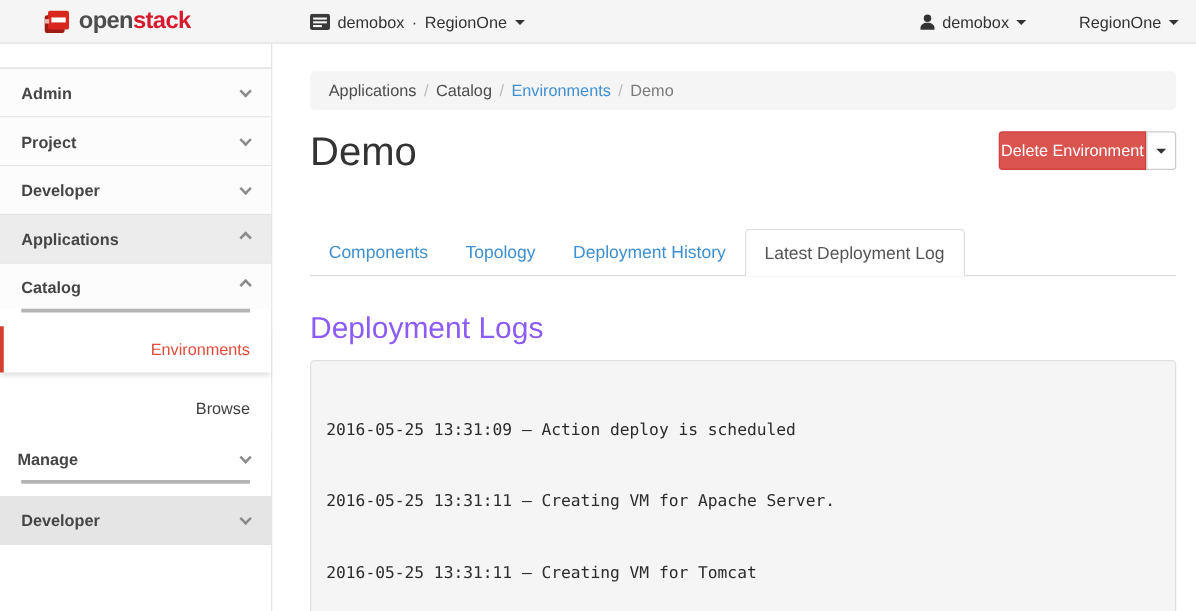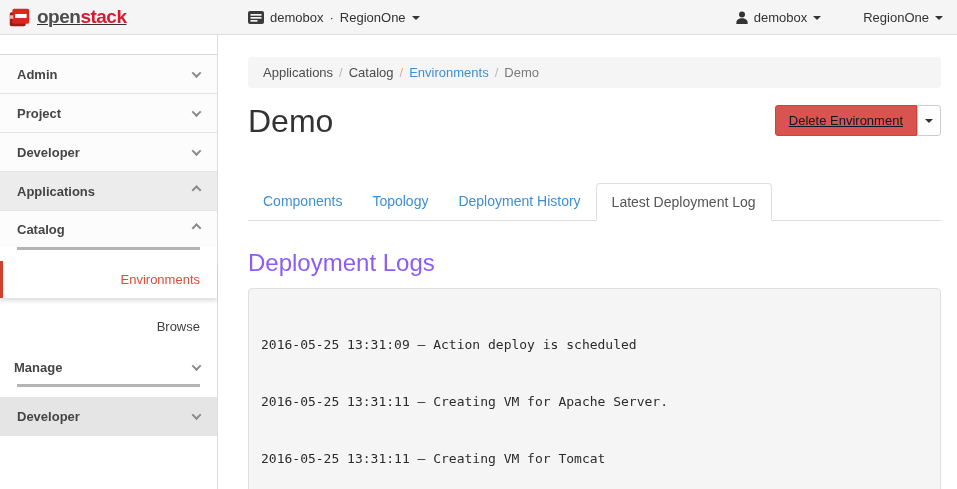--- a/index.html
+++ b/index.html
@@ -15,26 +15,25 @@
   .topbar {
     height: 35px;
     background: #f5f5f5;
     border-bottom: 1px solid #ddd;
     display: flex;
     align-items: center;
   }
   .brand {
     width: 218px;
     flex: 0 0 218px;
-    padding-left: 8px;
+    padding-left: 34px;
     display: flex;
     align-items: center;
     gap: 6px;
     cursor: pointer;
-    text-decoration: underline;
   }
   .brand-word { font-size: 19px; font-weight: 600; letter-spacing: -0.5px; }
   .brand-open { color: #4d4d4d; }
   .brand-stack { color: #d7192e; }
   .ctx-switcher {
     margin-left: 30px;
     display: flex;
     align-items: center;
     gap: 6px;
     cursor: pointer;
@@ -130,27 +129,26 @@
     margin-top: 15px;
     display: flex;
     justify-content: space-between;
     align-items: flex-start;
   }
   .page-title { font-size: 32px; font-weight: 400; color: #333; line-height: 37px; }
   .btn-group { display: flex; margin-top: 2px; }
   .btn-danger {
     background: #d9534f;
     border: 1px solid #d43f3a;
-    color: #0f172a;
+    color: #ffffff;
     font-size: 13px;
-    padding: 7px 13px;
+    padding: 7px 1px;
     border-radius: 3px 0 0 3px;
     cursor: pointer;
     font-family: "Liberation Sans", sans-serif;
-    text-decoration: underline;
   }
   .btn-caret {
     background: #fff;
     border: 1px solid #ccc;
     border-radius: 0 3px 3px 0;
     width: 24px;
     display: flex;
     align-items: center;
     justify-content: center;
     cursor: pointer;

